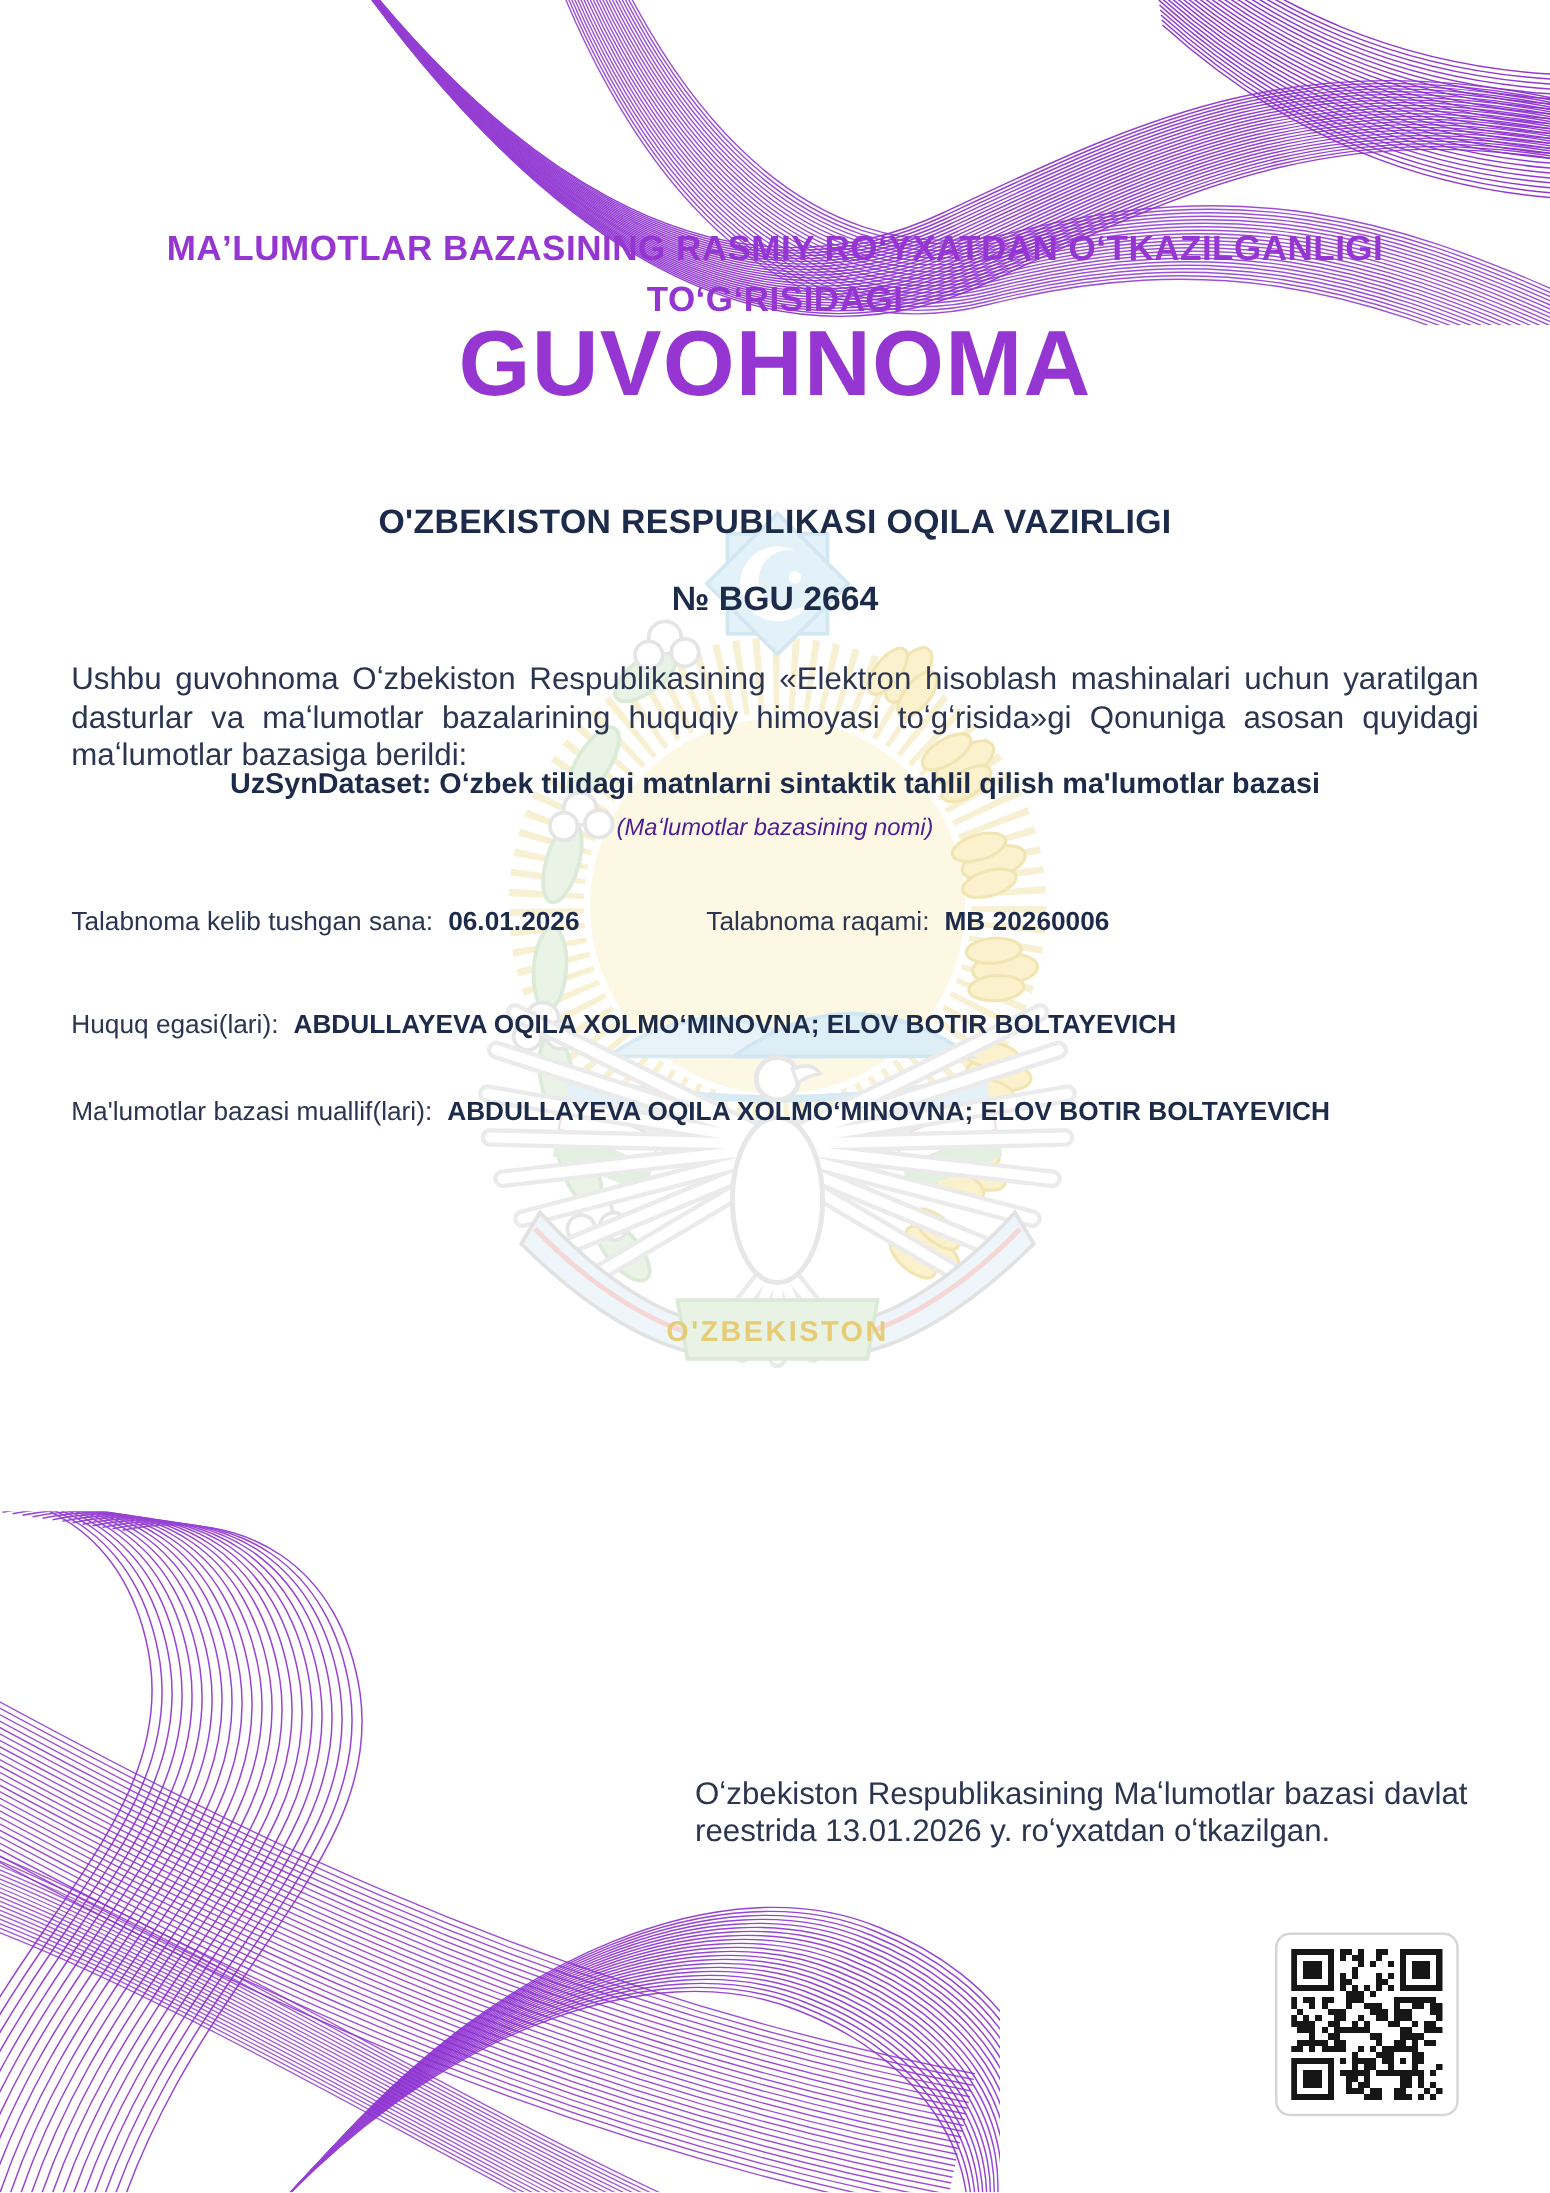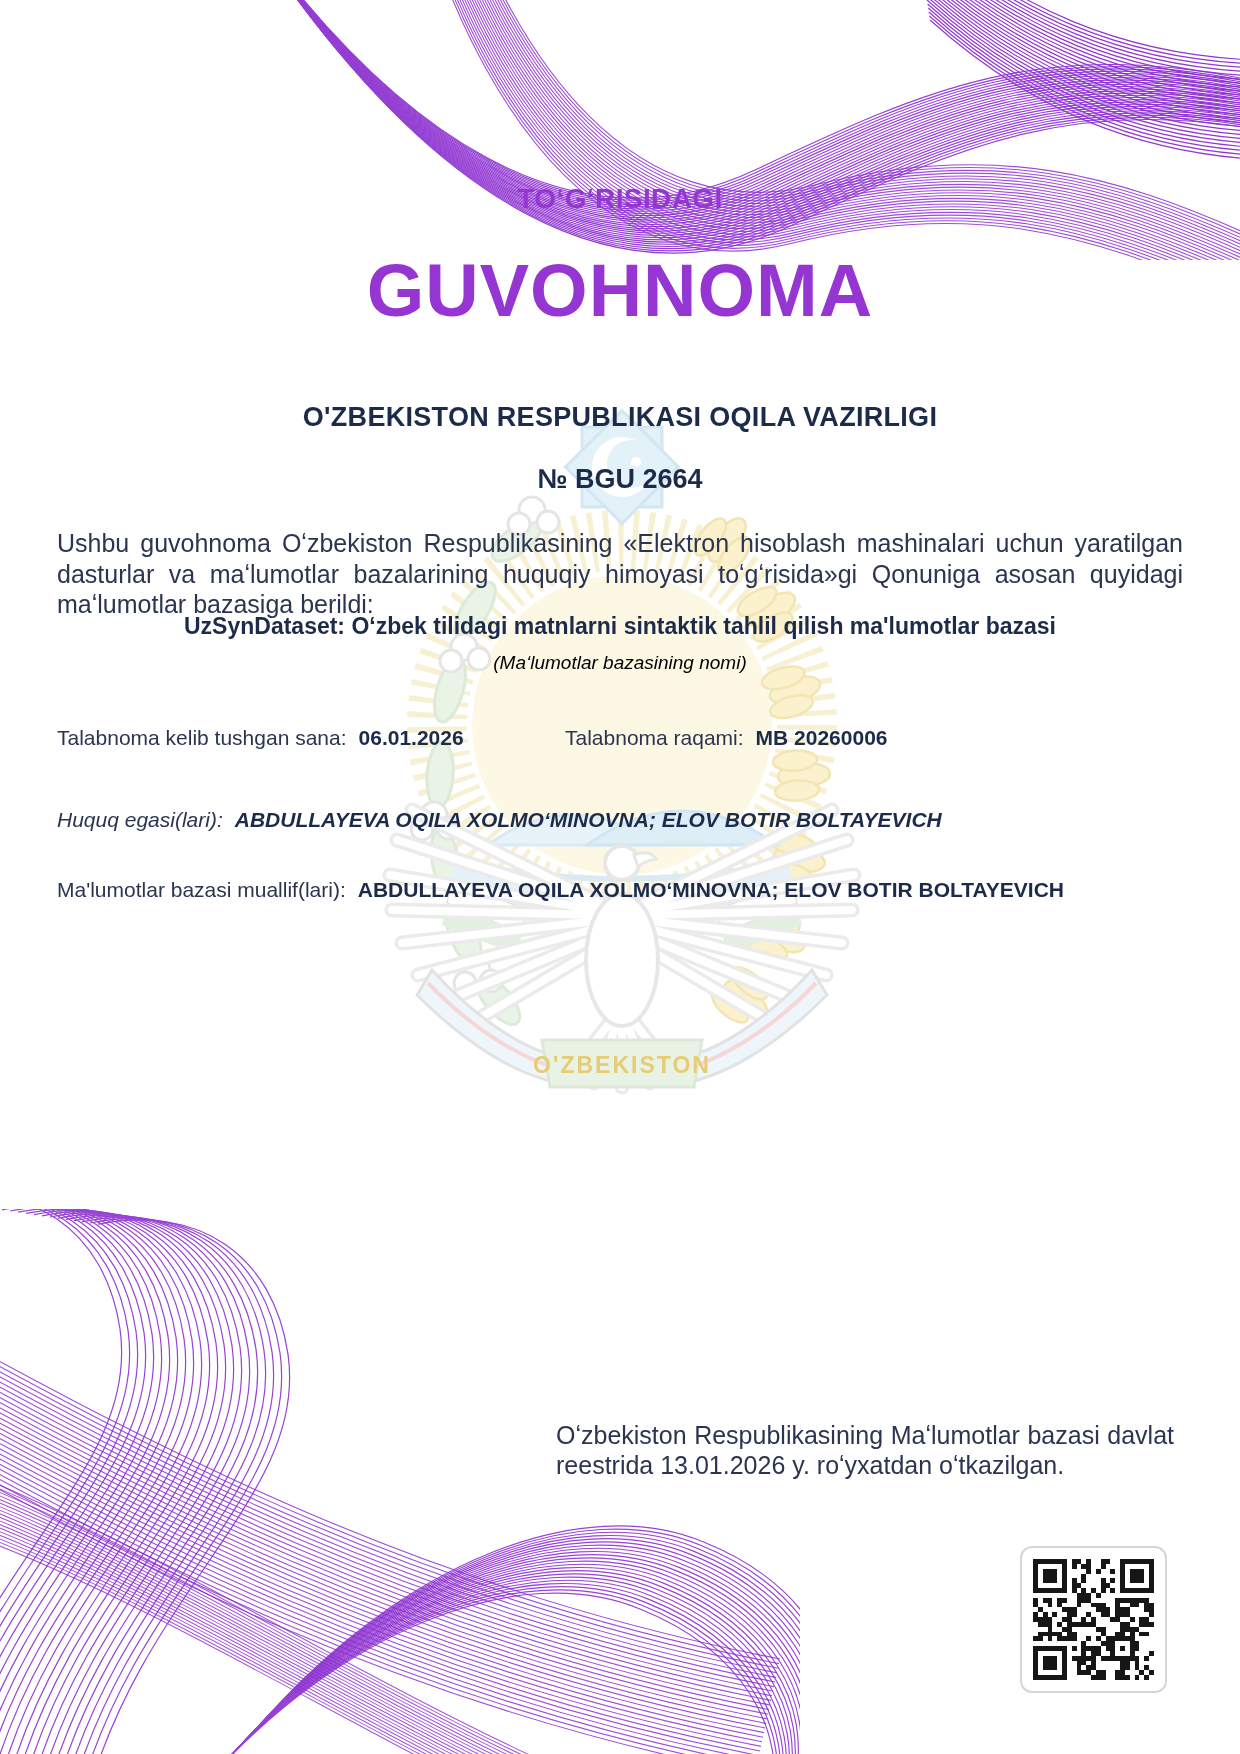--- a/index.html
+++ b/index.html
@@ -15,24 +15,24 @@
        color:#9636d2;font-weight:bold;font-size:74px;letter-spacing:1px;}
   .ministry{position:absolute;top:402px;left:0;right:0;text-align:center;
        font-size:27px;font-weight:bold;color:#1c2b4a;letter-spacing:.3px;}
   .cert-no{position:absolute;top:464px;left:0;right:0;text-align:center;
        font-size:27px;font-weight:bold;color:#1c2b4a;}
   .intro{position:absolute;top:528px;left:57px;width:1126px;margin:0;
        font-size:25px;line-height:30.5px;text-align:justify;color:#2b3551;}
   .db-name{position:absolute;top:613px;left:0;right:0;text-align:center;
        font-size:23px;font-weight:bold;color:#1c2b4a;white-space:nowrap;}
   .db-caption{position:absolute;top:652px;left:0;right:0;text-align:center;
-       font-size:19px;font-style:italic;color:#000000;}
+       font-size:19px;font-style:italic;color:#4c1d95;}
   .field-row{position:absolute;left:57px;right:40px;font-size:21px;color:#2b3551;white-space:nowrap;}
   .row-app{top:726px;}
-  .row-rights{top:808px;font-style:italic;}
+  .row-rights{top:808px;}
   .row-authors{top:878px;}
   .field{display:inline-block;}
   .field-num{position:absolute;left:508px;top:0;}
   .lbl{margin-right:12px;text-align:right;}
   .val{font-weight:bold;color:#1c2b4a;}
   .reg-note{position:absolute;top:1420px;left:556px;width:618px;margin:0;
        font-size:25px;line-height:30px;text-align:justify;color:#2b3551;}
   .qr-card{position:absolute;left:1020px;top:1546px;width:121px;height:121px;padding:11px;
        background:#fff;border:2px solid #d6d6d6;border-radius:12px;}
   #qr-grid{width:121px;height:121px;}
@@ -384,20 +384,21 @@
       <path d="M200,585 C250,640 300,668 330,672 L340,700 C290,695 235,660 185,610 Z" fill="#eef6fb" stroke="#e2e2e2" stroke-width="3"></path>
       <path d="M580,585 C530,640 480,668 450,672 L440,700 C490,695 545,660 595,610 Z" fill="#eef6fb" stroke="#e2e2e2" stroke-width="3"></path>
       <path d="M196,598 C246,650 298,678 336,686" stroke="#f5d8d6" stroke-width="4" fill="none"></path>
       <path d="M584,598 C534,650 482,678 444,686" stroke="#f5d8d6" stroke-width="4" fill="none"></path>
       <path d="M310,655 L470,655 L462,702 L318,702 Z" fill="#e9f3e5" stroke="#dbead7" stroke-width="3"></path>
       <text x="390" y="688" text-anchor="middle" font-size="23" font-weight="bold" fill="#e6cc74" letter-spacing="2">O'ZBEKISTON</text>
     </g>
   </svg>
 
   <div class="hdr">
+    <div>MAʼLUMOTLAR BAZASINING RASMIY ROʻYXATDAN OʻTKAZILGANLIGI</div>
     <div>TOʻGʻRISIDAGI</div>
   </div>
 
   <div class="big-title">GUVOHNOMA</div>
 
   <div class="ministry">O'ZBEKISTON RESPUBLIKASI OQILA VAZIRLIGI</div>
 
   <div class="cert-no">№ BGU 2664</div>
 
   <p class="intro">Ushbu guvohnoma Oʻzbekiston Respublikasining «Elektron hisoblash mashinalari uchun yaratilgan dasturlar va maʻlumotlar bazalarining huquqiy himoyasi toʻgʻrisida»gi Qonuniga asosan quyidagi maʻlumotlar bazasiga berildi:</p>

